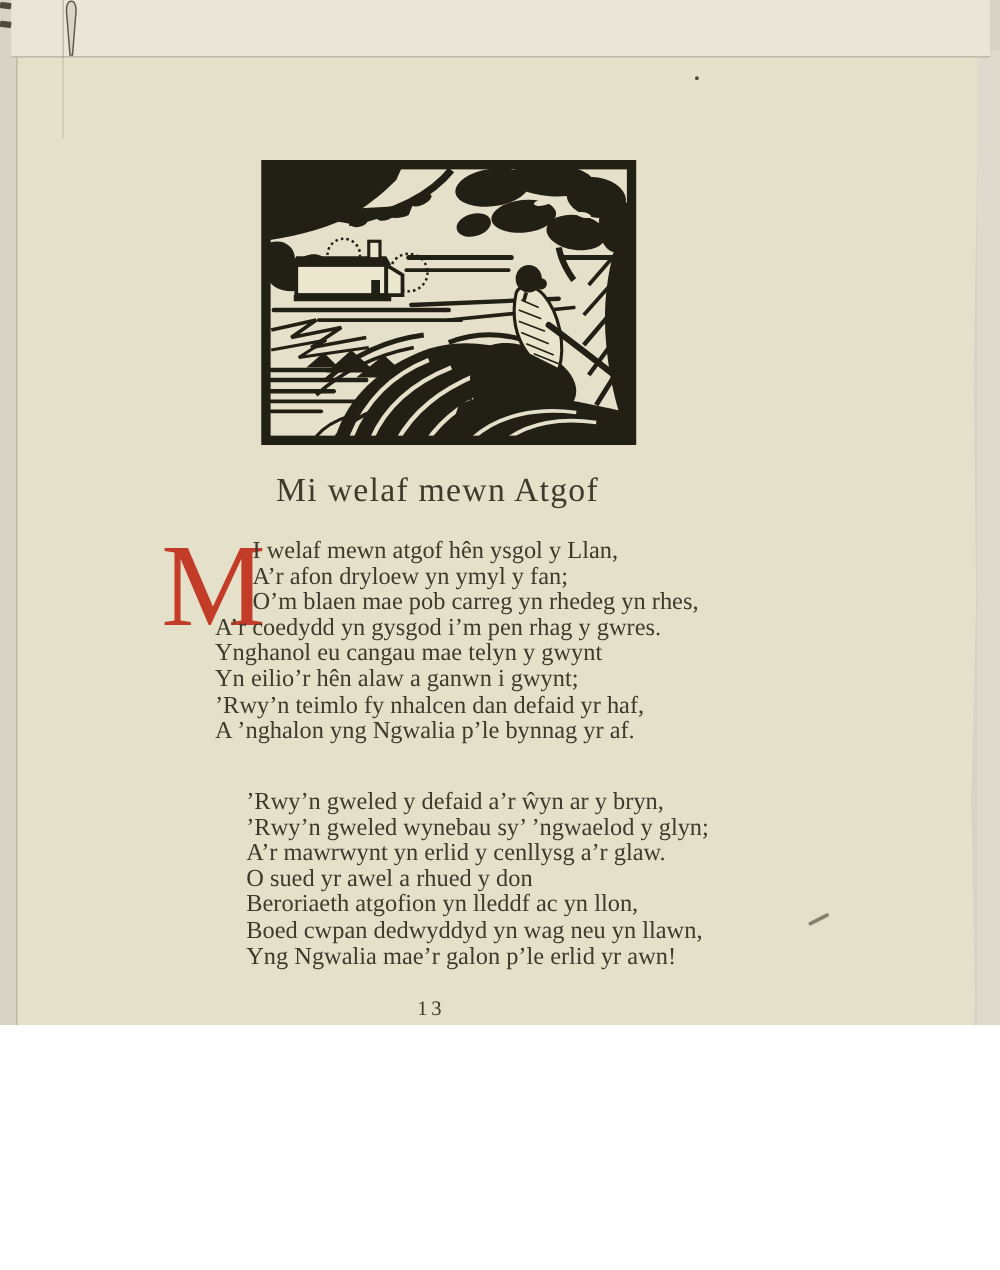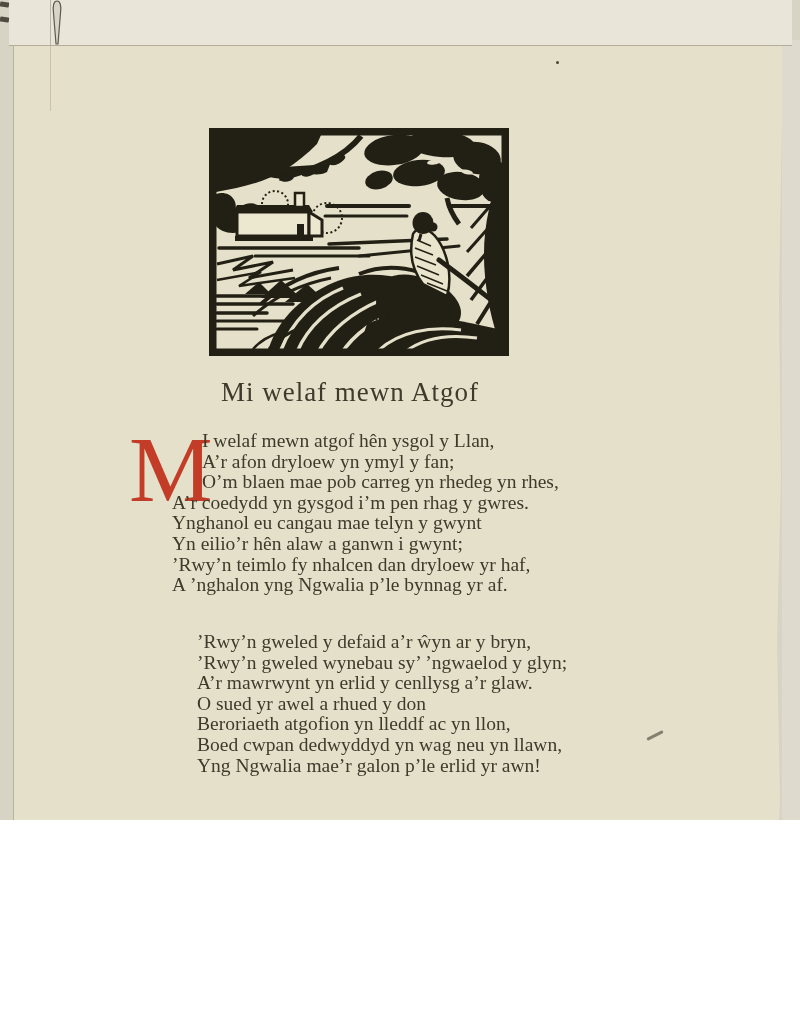--- a/index.html
+++ b/index.html
@@ -213,31 +213,32 @@
 
   <div class="dropcap">M</div>
 
   <div class="stanza stanza-1">
     <div class="line indent">I welaf mewn atgof hên ysgol y Llan,</div>
     <div class="line indent">A’r afon dryloew yn ymyl y fan;</div>
     <div class="line indent">O’m blaen mae pob carreg yn rhedeg yn rhes,</div>
     <div class="line">A’r coedydd yn gysgod i’m pen rhag y gwres.</div>
     <div class="line">Ynghanol eu cangau mae telyn y gwynt</div>
     <div class="line">Yn eilio’r hên alaw a ganwn i gwynt;</div>
-    <div class="line">’Rwy’n teimlo fy nhalcen dan dryloew yr haf,</div>
+    <div class="line">’Rwy’n teimlo fy nhalcen dan defaid yr haf,</div>
     <div class="line">A ’nghalon yng Ngwalia p’le bynnag yr af.</div>
   </div>
 
   <div class="stanza stanza-2">
     <div class="line">’Rwy’n gweled y defaid a’r ŵyn ar y bryn,</div>
     <div class="line">’Rwy’n gweled wynebau sy’ ’ngwaelod y glyn;</div>
     <div class="line">A’r mawrwynt yn erlid y cenllysg a’r glaw.</div>
     <div class="line">O sued yr awel a rhued y don</div>
     <div class="line">Beroriaeth atgofion yn lleddf ac yn llon,</div>
     <div class="line">Boed cwpan dedwyddyd yn wag neu yn llawn,</div>
     <div class="line">Yng Ngwalia mae’r galon p’le erlid yr awn!</div>
   </div>
 
+  <div class="page-number">13</div>
 
   <div class="pencil pencil-range">13-14</div>
   <div class="pencil pencil-accession">NMW A 22483</div>
 
 </div>
 
 </body></html>

